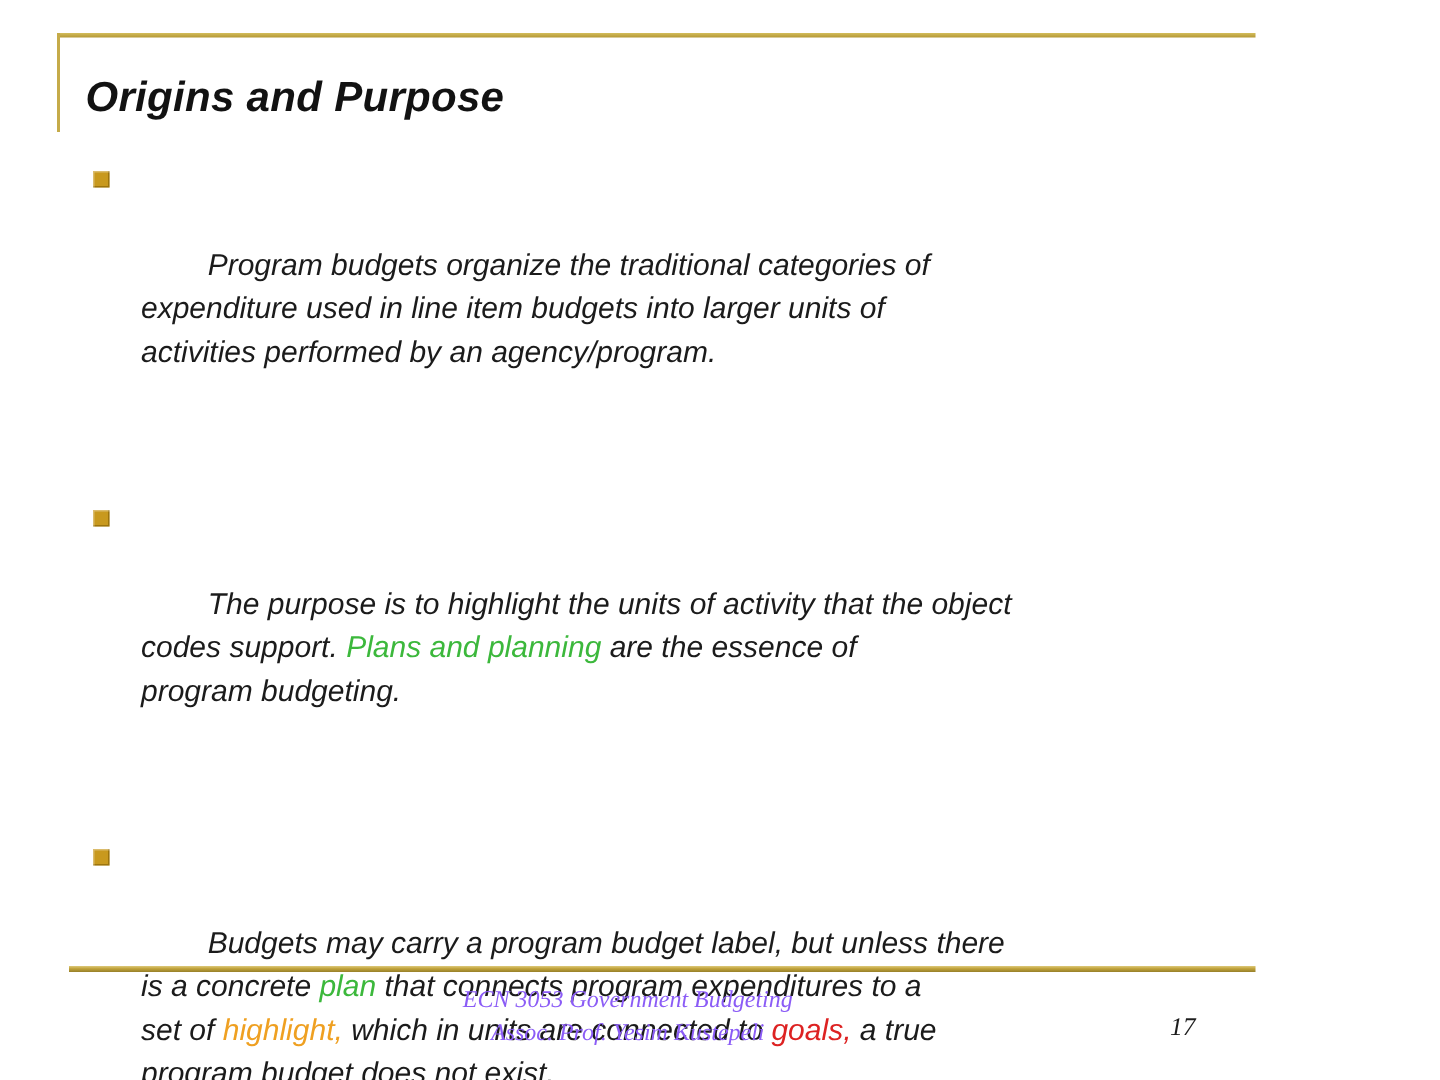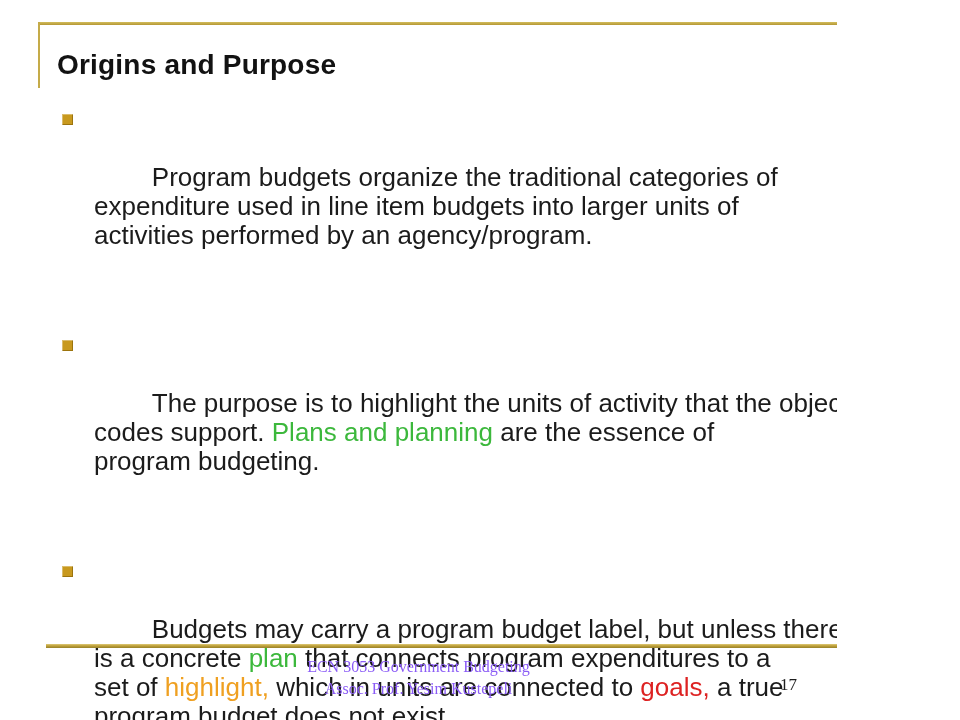--- a/index.html
+++ b/index.html
@@ -3,20 +3,21 @@
 <meta charset="utf-8">
 <style>
   html, body { margin: 0; padding: 0; background: #ffffff; }
   .slide {
     position: relative;
     width: 837px;
     height: 720px;
     background: #ffffff;
     overflow: hidden;
     font-family: "Liberation Sans", sans-serif;
+    font-style: italic;
   }
   
   .top-rule {
     position: absolute;
     left: 38px; top: 22px;
     width: 866px; height: 3px;
     background: linear-gradient(to bottom, #d3bd5c 0%, #b49735 100%);
   }
   .title-vline {
     position: absolute;
@@ -35,21 +36,21 @@
   }
   
   .bullets {
     position: absolute;
     left: 62px; top: 105px;
     width: 845px;
   }
   .bullet-item {
     position: relative;
     padding-left: 32px;
-    font-size: 26px;
+    font-size: 20px;
     line-height: 29px;
     color: #1b1b1b;
     margin-bottom: 52px;
     white-space: pre-wrap;
   }
   .bullet-marker {
     position: absolute;
     left: 0; top: 9px;
     width: 11px; height: 11px;
     background: #c8991e;

